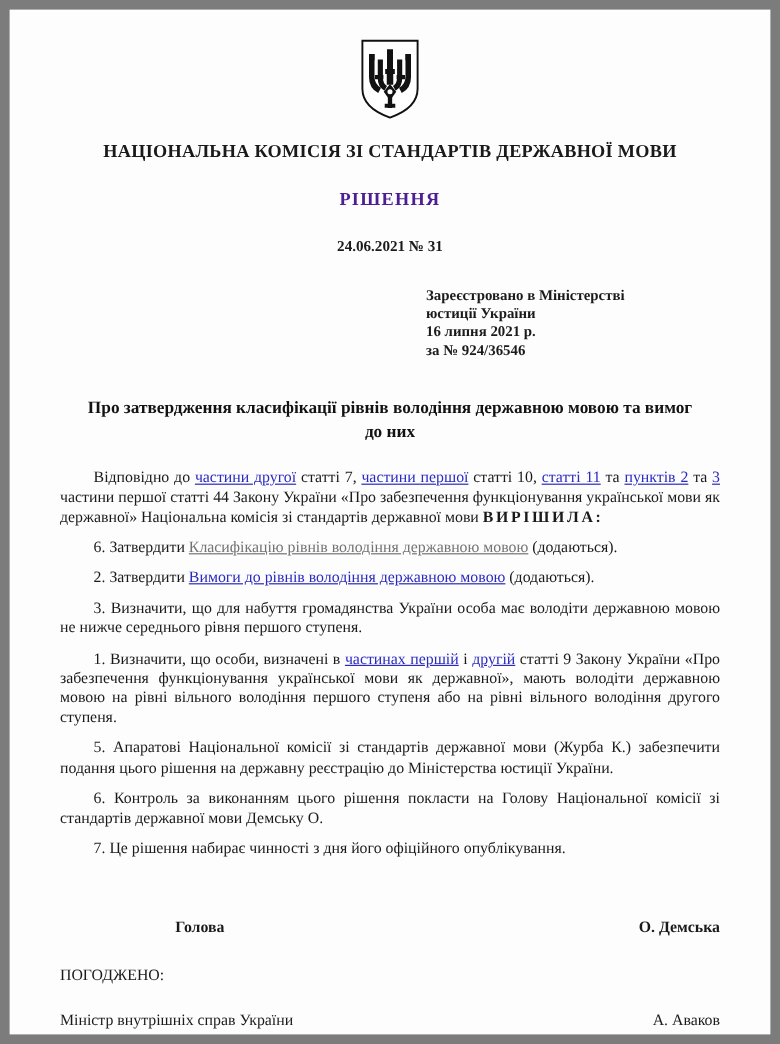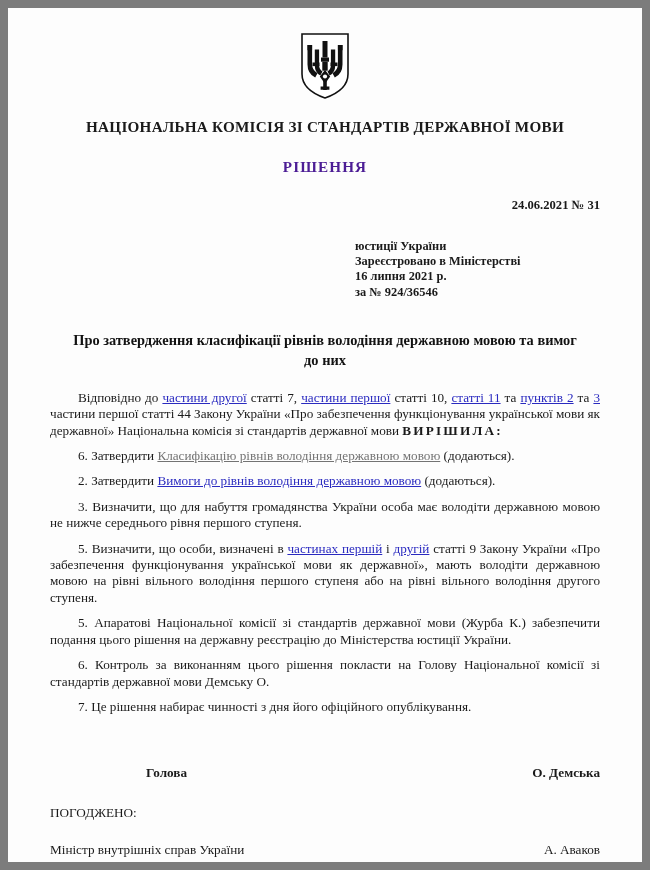--- a/index.html
+++ b/index.html
@@ -46,21 +46,21 @@
   }
   .doc-type {
     text-align: center;
     font-weight: bold;
     font-size: 15.2px;
     letter-spacing: 1.1px;
     color: #4c1d95;
     margin: 0 0 22px 0;
   }
   .doc-date {
-    text-align: right;
+    text-align: center;
     font-weight: bold;
     font-size: 12.6px;
     color: #1a1a1a;
     margin: 0 0 26px 0;
   }
   
   .reg-block {
     margin: 0 0 0 auto;
     width: 245px;
     font-weight: bold;
@@ -167,37 +167,37 @@
       </svg>
     </div>
 
     <div class="org-title">НАЦІОНАЛЬНА КОМІСІЯ ЗІ СТАНДАРТІВ ДЕРЖАВНОЇ МОВИ</div>
 
     <div class="doc-type">РІШЕННЯ</div>
 
     <div class="doc-date">24.06.2021  № 31</div>
 
     <div class="reg-block">
+      <div>Зареєстровано в Міністерстві</div>
       <div>юстиції України</div>
-      <div>Зареєстровано в Міністерстві</div>
       <div>16 липня 2021 р.</div>
       <div>за № 924/36546</div>
     </div>
 
     <div class="main-title">Про затвердження класифікації рівнів володіння державною мовою та вимог до них</div>
 
     <p class="para"><span>Відповідно до </span><a class="lnk" href="#">частини другої</a><span> статті 7, </span><a class="lnk" href="#">частини першої</a><span> статті 10, </span><a class="lnk" href="#">статті 11</a><span> та </span><a class="lnk" href="#">пунктів 2</a><span> та </span><a class="lnk" href="#">3</a><span> частини першої статті 44 Закону України «Про забезпечення функціонування української мови як державної» Національна комісія зі стандартів державної мови </span><span class="decision">ВИРІШИЛА:</span></p>
 
     <p class="para"><span>6. Затвердити </span><a class="lnk visited" href="#">Класифікацію рівнів володіння державною мовою</a><span> (додаються).</span></p>
 
     <p class="para"><span>2. Затвердити </span><a class="lnk" href="#">Вимоги до рівнів володіння державною мовою</a><span> (додаються).</span></p>
 
     <p class="para">3. Визначити, що для набуття громадянства України особа має володіти державною мовою не нижче середнього рівня першого ступеня.</p>
 
-    <p class="para"><span>5. Визначити, що особи, визначені в </span><a class="lnk" href="#">частинах першій</a><span> і </span><a class="lnk" href="#">другій</a><span> статті 9 Закону України «Про забезпечення функціонування української мови як державної», мають володіти державною мовою на рівні вільного володіння першого ступеня або на рівні вільного володіння другого ступеня.</span></p>
+    <p class="para"><span>1. Визначити, що особи, визначені в </span><a class="lnk" href="#">частинах першій</a><span> і </span><a class="lnk" href="#">другій</a><span> статті 9 Закону України «Про забезпечення функціонування української мови як державної», мають володіти державною мовою на рівні вільного володіння першого ступеня або на рівні вільного володіння другого ступеня.</span></p>
 
     <p class="para">5. Апаратові Національної комісії зі стандартів державної мови (Журба К.) забезпечити подання цього рішення на державну реєстрацію до Міністерства юстиції України.</p>
 
     <p class="para">6. Контроль за виконанням цього рішення покласти на Голову Національної комісії зі стандартів державної мови Демську О.</p>
 
     <p class="para">7. Це рішення набирає чинності з дня його офіційного опублікування.</p>
 
     <div class="sig-head">
       <span class="role">Голова</span>
       <span>О. Демська</span>

